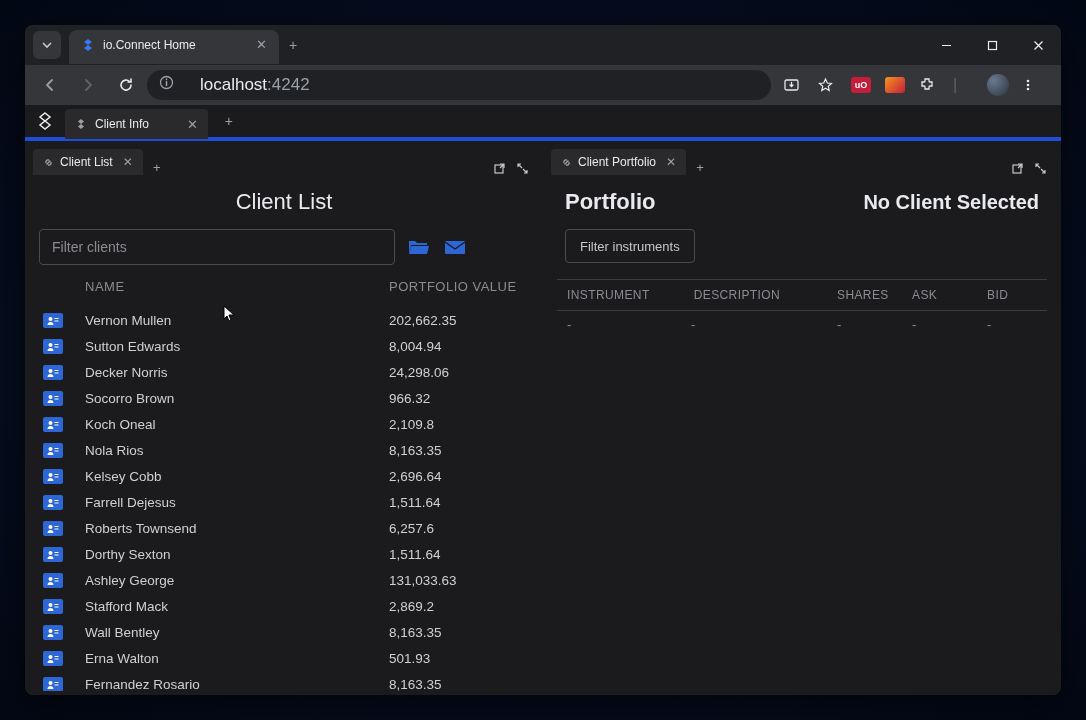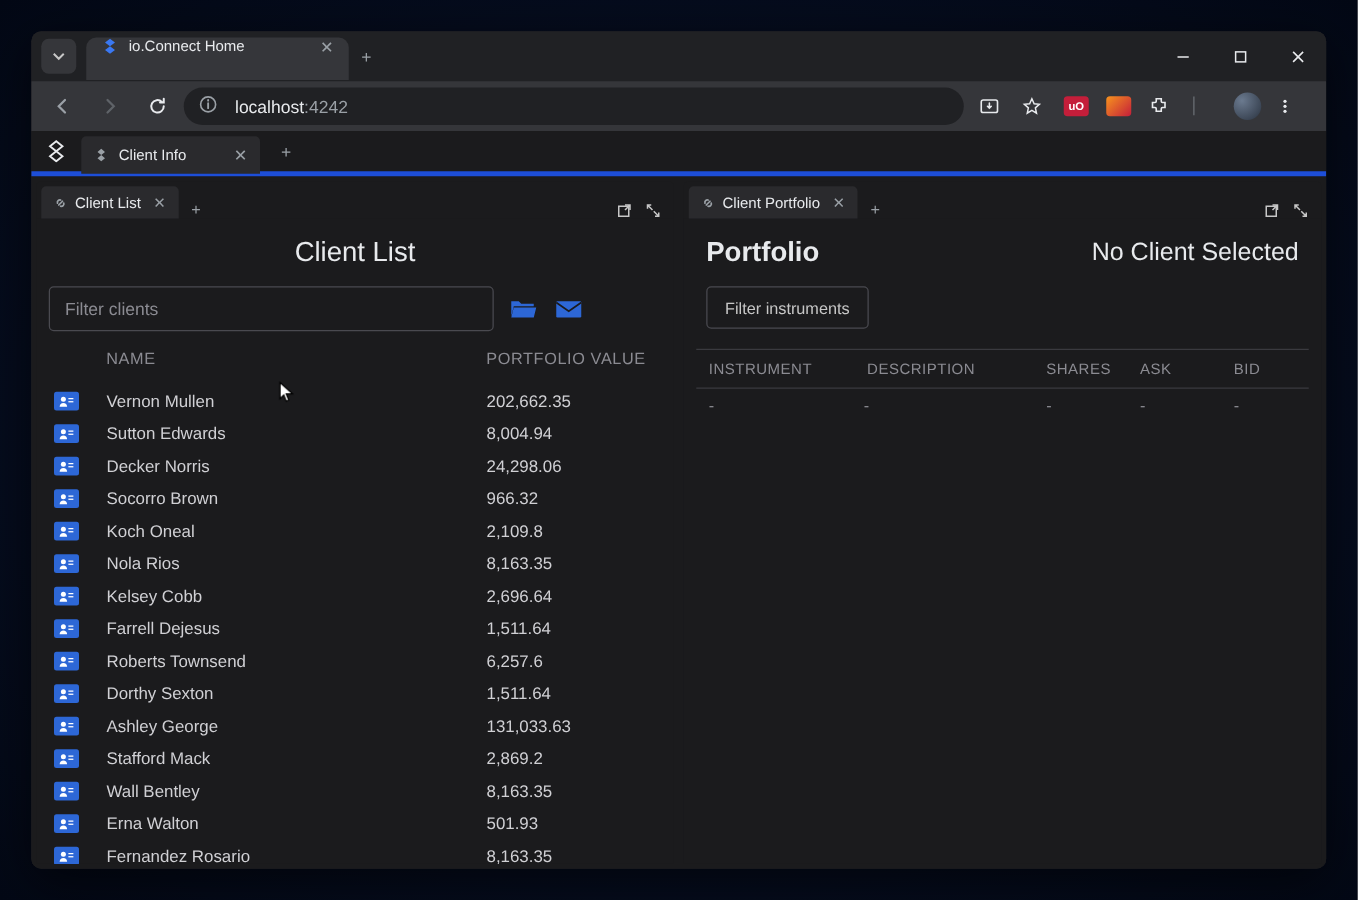--- a/index.html
+++ b/index.html
@@ -38,23 +38,23 @@
       display: flex;
       align-items: center;
       justify-content: center;
       margin-right: 8px;
       color: #c7c7c7;
     }
     .browser-tab {
       background: #35363a;
       height: 34px;
       border-radius: 8px 8px 0 0;
-      padding: 0 12px;
-      display: flex;
-      align-items: flex-start;
+      padding: 12px 12px;
+      display: flex;
+      align-items: flex-end;
       gap: 8px;
       color: #e8eaed;
       font-size: 12px;
       min-width: 210px;
       margin-top: 4px;
     }
     .tab-favicon {
       color: #3a78f2;
       display: flex;
     }
@@ -92,23 +92,23 @@
     }
     .nav-btn.active { color: #e8eaed; }
     .url-field {
       flex: 1;
       height: 30px;
       background: #202124;
       border-radius: 15px;
       display: flex;
       align-items: center;
       padding: 0 12px;
-      gap: 14px;
-      color: #e8eaed;
-      font-size: 14px;
+      gap: 26px;
+      color: #e8eaed;
+      font-size: 17px;
     }
     .url-info-icon { color: #9aa0a6; }
     .url-text .port { color: #9aa0a6; }
     .url-actions { display: flex; align-items: center; gap: 2px; margin-left: 8px; }
     .url-action {
       width: 32px; height: 32px;
       display: flex; align-items: center; 
       color: #e8eaed;
     }
     .ext-icon {
@@ -306,21 +306,21 @@
       justify-content: space-between;
       padding: 0 8px 14px 8px;
     }
     .portfolio-title {
       font-size: 22px;
       font-weight: 600;
       color: #e8eaed;
     }
     .no-client {
       font-size: 20px;
-      font-weight: 400;
+      font-weight: 700;
       color: #e8eaed;
     }
     .filter-instruments-btn {
       height: 34px;
       padding: 0 14px;
       background: #1b1b1d;
       border: 1px solid #4a4a50;
       border-radius: 4px;
       color: #c7c7c7;
       font-size: 13px;

